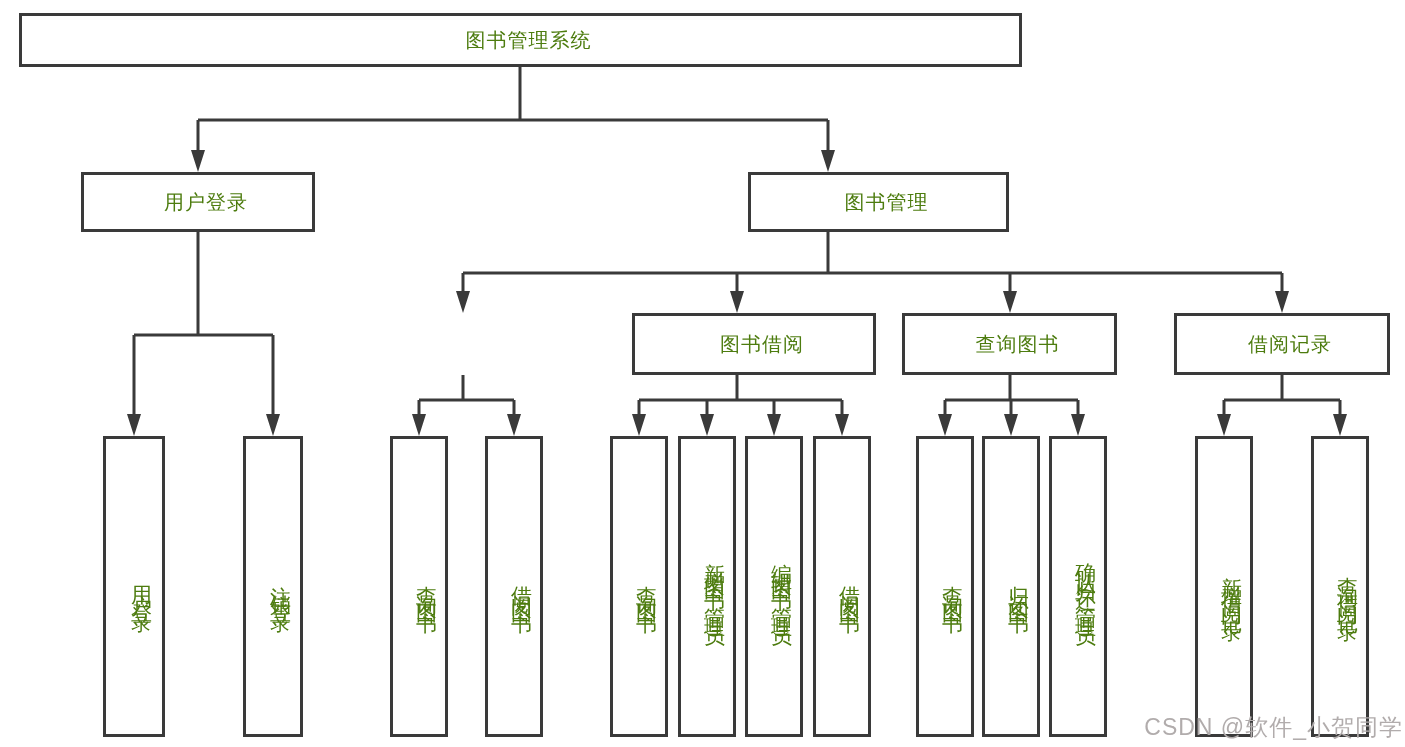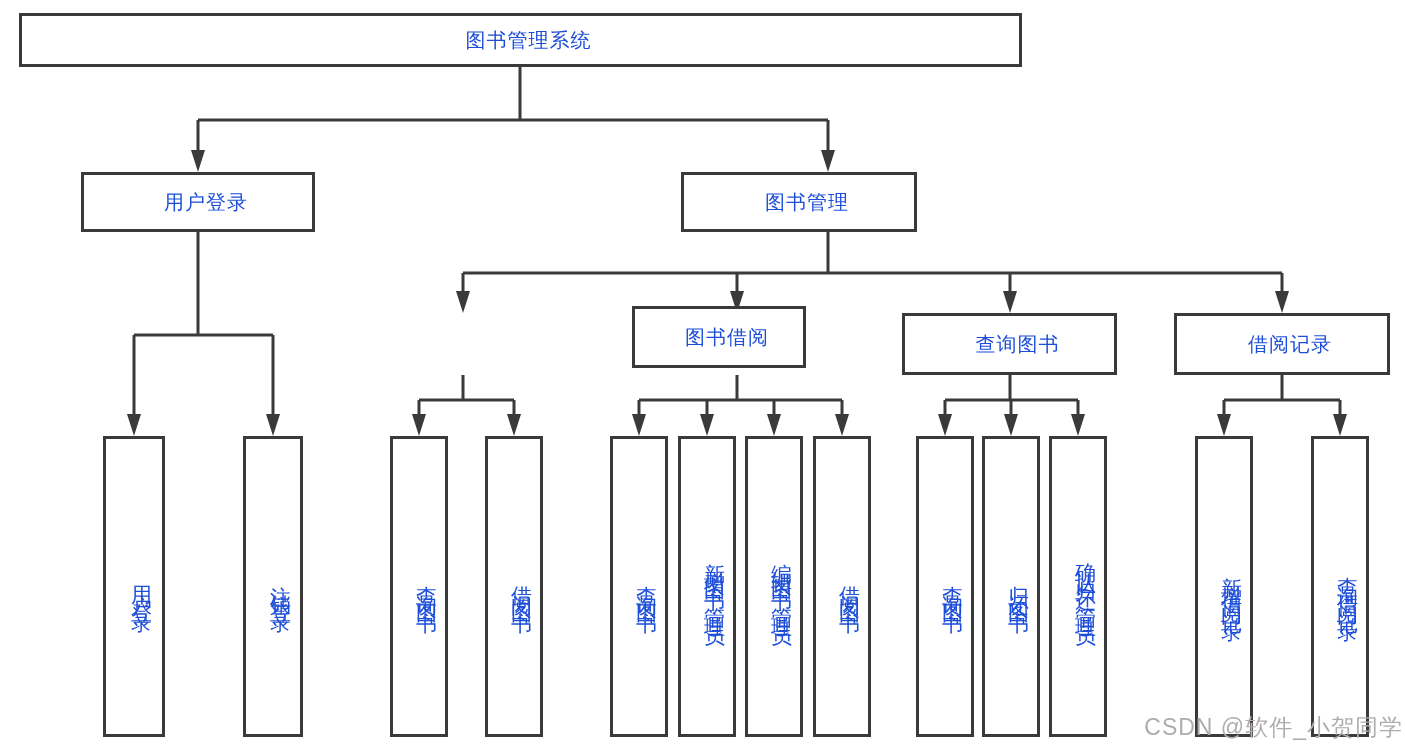--- a/index.html
+++ b/index.html
@@ -12,21 +12,21 @@
   }
   svg.connectors { position:absolute; left:0; top:0; pointer-events:none; }
   .box {
     position:absolute;
     box-sizing:border-box;
     background:#ffffff;
     border:3px solid #3a3a3a;
     display:flex;
     align-items:center;
     justify-content:center;
-    color:#1d4ed8;
+    color:#4d7c0f;
     font-size:20px;
     letter-spacing:1px;
     text-align:center;
     padding-left:16px;
   }
   .box.v {
     writing-mode:vertical-rl;
     font-size:21px;
     letter-spacing:9px;
     line-height:1.1;
@@ -62,23 +62,23 @@
              M632 414 L646 414 L639 436 Z  M700 414 L714 414 L707 436 Z
              M767 414 L781 414 L774 436 Z  M835 414 L849 414 L842 436 Z
              M938 414 L952 414 L945 436 Z  M1004 414 L1018 414 L1011 436 Z
              M1071 414 L1085 414 L1078 436 Z  M1217 414 L1231 414 L1224 436 Z
              M1333 414 L1347 414 L1340 436 Z" fill="#3a3a3a" stroke="none"></path>
   </svg>
 
   <div class="box" style="left:19px;top:13px;width:1003px;height:54px">图书管理系统</div>
 
   <div class="box" style="left:81px;top:172px;width:234px;height:60px">用户登录</div>
-  <div class="box" style="left:681px;top:172px;width:236px;height:60px">图书管理</div>
+  <div class="box" style="left:748px;top:172px;width:261px;height:60px">图书管理</div>
 
-  <div class="box" style="left:632px;top:306px;width:174px;height:62px">图书借阅</div>
+  <div class="box" style="left:632px;top:313px;width:244px;height:62px">图书借阅</div>
   <div class="box" style="left:902px;top:313px;width:215px;height:62px">查询图书</div>
   <div class="box" style="left:1174px;top:313px;width:216px;height:62px">借阅记录</div>
 
   <div class="box v" style="left:103px;top:436px;width:62px;height:301px">用户登录</div>
   <div class="box v" style="left:243px;top:436px;width:60px;height:301px">注销登录</div>
 
   <div class="box v" style="left:390px;top:436px;width:58px;height:301px">查询图书</div>
   <div class="box v" style="left:485px;top:436px;width:58px;height:301px">借阅图书</div>
 
   <div class="box v" style="left:610px;top:436px;width:58px;height:301px">查询图书</div>

